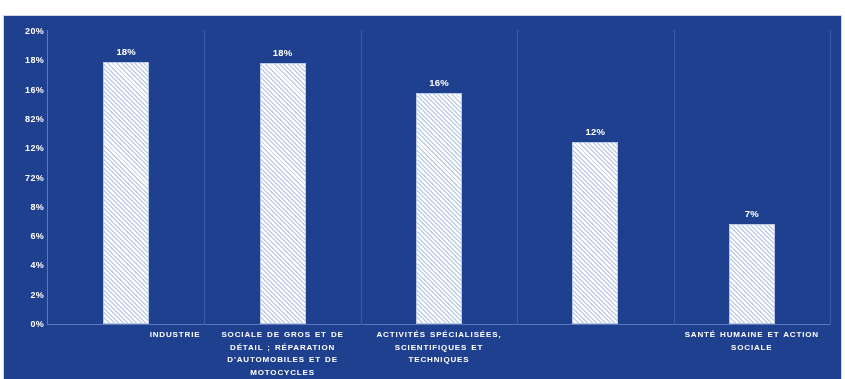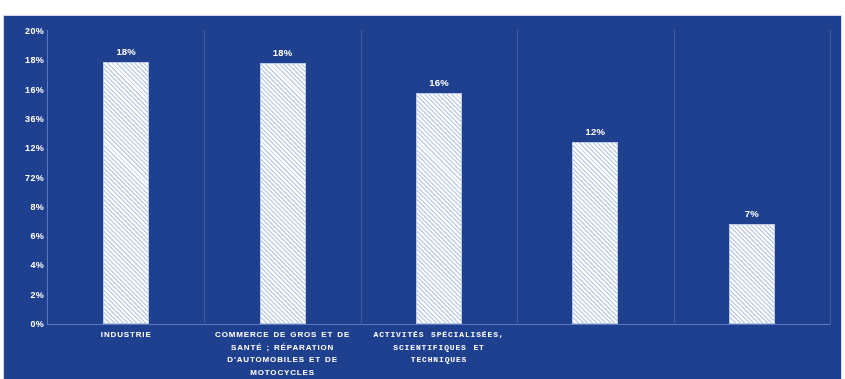--- a/index.html
+++ b/index.html
@@ -139,21 +139,21 @@
 </style>
 </head>
 <body>
 
 <div id="chart-frame">
 
   <div id="y-ticks">
       <div class="y-tick" style="top: 15px;">20%</div>
       <div class="y-tick" style="top: 44.3px;">18%</div>
       <div class="y-tick" style="top: 73.6px;">16%</div>
-      <div class="y-tick" style="top: 102.9px;">36%</div>
+      <div class="y-tick" style="top: 102.9px;">82%</div>
       <div class="y-tick" style="top: 132.2px;">12%</div>
       <div class="y-tick" style="top: 161.5px;">72%</div>
       <div class="y-tick" style="top: 190.8px;">8%</div>
       <div class="y-tick" style="top: 220.1px;">6%</div>
       <div class="y-tick" style="top: 249.4px;">4%</div>
       <div class="y-tick" style="top: 278.7px;">2%</div>
       <div class="y-tick" style="top: 308px;">0%</div>
     </div>
 
   <div id="y-axis-line"></div>
@@ -176,23 +176,24 @@
         <div class="bar" style="height: 181.66px;"></div>
         <div class="bar-label" style="bottom: 186.66px;">12%</div>
       </div>
       <div class="bar-slot" style="left: 625.6px; width: 156.4px;">
         <div class="bar" style="height: 99.62px;"></div>
         <div class="bar-label" style="bottom: 104.62px;">7%</div>
       </div>
     </div>
 
   <div id="cat-labels">
-      <div class="cat-label" style="left: 4px; width: 148.4px;">INDUSTRIE</div>
-      <div class="cat-label" style="left: 160.4px; width: 148.4px;">COMMERCE DE GROS ET DE SANTÉ ; RÉPARATION D'AUTOMOBILES ET DE MOTOCYCLES</div>
-      <div class="cat-label" style="left: 316.8px; width: 148.4px; font-family: Liberation Mono, monospace;">ACTIVITÉS SPÉCIALISÉES, SCIENTIFIQUES ET TECHNIQUES</div>
+      <div class="cat-label" style="left: 4px; width: 148.4px; text-align: right;">INDUSTRIE</div>
+      <div class="cat-label" style="left: 160.4px; width: 148.4px;">SOCIALE DE GROS ET DE DÉTAIL ; RÉPARATION D'AUTOMOBILES ET DE MOTOCYCLES</div>
+      <div class="cat-label" style="left: 316.8px; width: 148.4px;">ACTIVITÉS SPÉCIALISÉES, SCIENTIFIQUES ET TECHNIQUES</div>
+      <div class="cat-label" style="left: 629.6px; width: 148.4px;">SANTÉ HUMAINE ET ACTION SOCIALE</div>
     </div>
 
 <div class="cat-sep" style="left: 200.4px;"></div>
     <div class="cat-sep" style="left: 356.8px;"></div>
     <div class="cat-sep" style="left: 513.2px;"></div>
     <div class="cat-sep" style="left: 669.6px;"></div>
     <div class="cat-sep" style="left: 826px;"></div>
   </div>
 
 </body></html>

